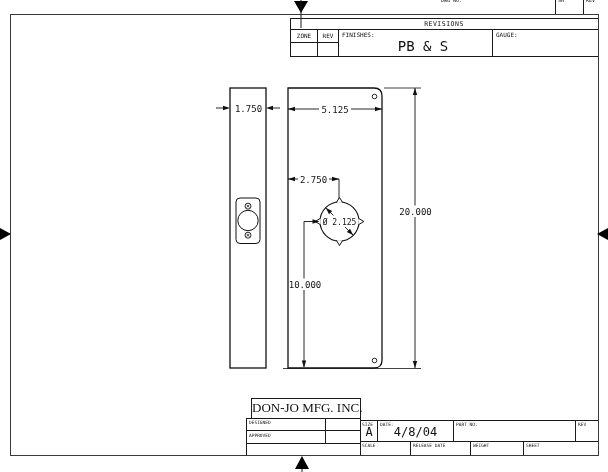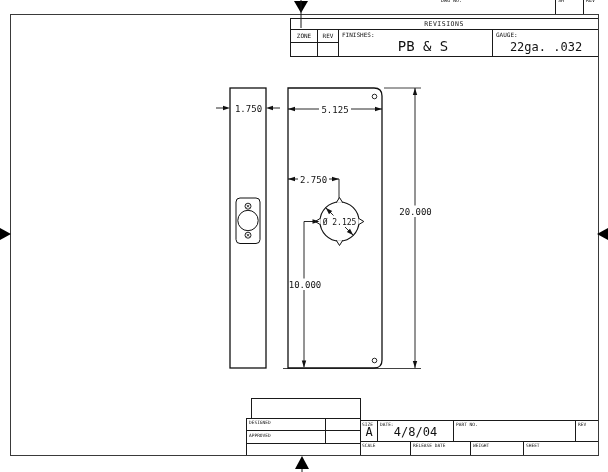--- a/index.html
+++ b/index.html
@@ -148,22 +148,22 @@
   <div class="abs t5 rgt clip" style="left:428px; top:-3px; width:34px; height:7px;">DWG NO.</div>
   <div class="abs t5 clip" style="left:558px; top:-3px; height:7px;">SH</div>
   <div class="abs t5 clip" style="left:586px; top:-3px; height:7px;">REV</div>
 
   <div class="abs t65 ctr" style="left:290px; top:20px; width:308px;">REVISIONS</div>
   <div class="abs t6 ctr" style="left:290px; top:32px; width:28px;">ZONE</div>
   <div class="abs t6 ctr" style="left:317px; top:32px; width:22px;">REV</div>
   <div class="abs t6" style="left:342px; top:31px;">FINISHES:</div>
   <div class="abs t14 ctr" style="left:348px; top:38px; width:150px;">PB &amp; S</div>
   <div class="abs t6" style="left:496px; top:31px;">GAUGE:</div>
-  <div class="abs t12 ctr" style="left:496px; top:40px; width:100px;">22ga. .032</div>
 
+  <div class="abs t14 ctr serif" style="left:252px; top:400px; width:107px; font-size:13px;">DON-JO MFG. INC.</div>
   <div class="abs t45" style="left:249px; top:420px;">DESIGNED</div>
   <div class="abs t45" style="left:249px; top:432.5px;">APPROVED</div>
   <div class="abs t45" style="left:362px; top:421.5px;">SIZE</div>
   <div class="abs t12 ctr" style="left:361px; top:425px; width:16px;">A</div>
   <div class="abs t45" style="left:380px; top:421.5px;">DATE:</div>
   <div class="abs t12 ctr" style="left:378px; top:425px; width:75px;">4/8/04</div>
   <div class="abs t45" style="left:456px; top:421.5px;">PART NO.</div>
   <div class="abs t45" style="left:578px; top:421.5px;">REV</div>
   <div class="abs t45" style="left:362px; top:442.5px;">SCALE</div>
   <div class="abs t45" style="left:413px; top:442.5px;">RELEASE DATE</div>

